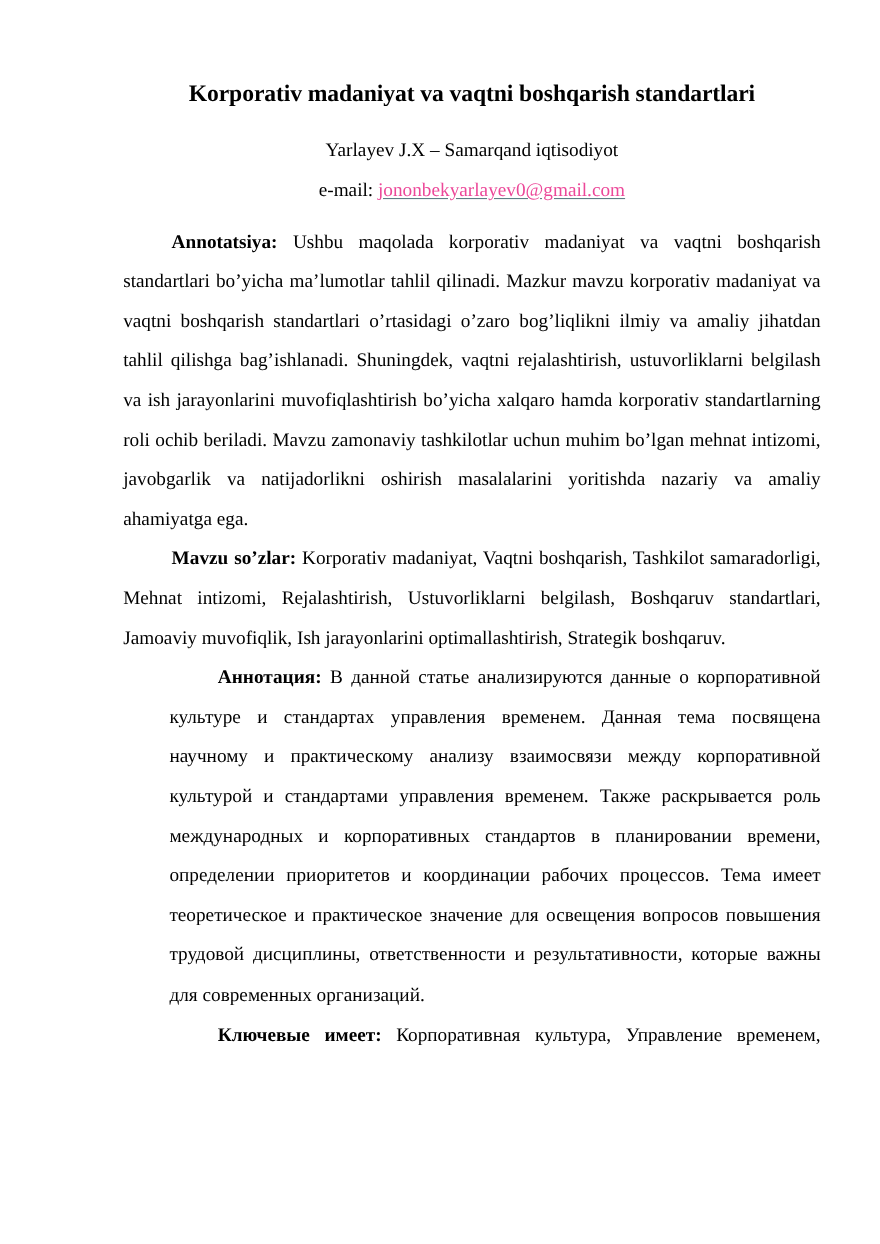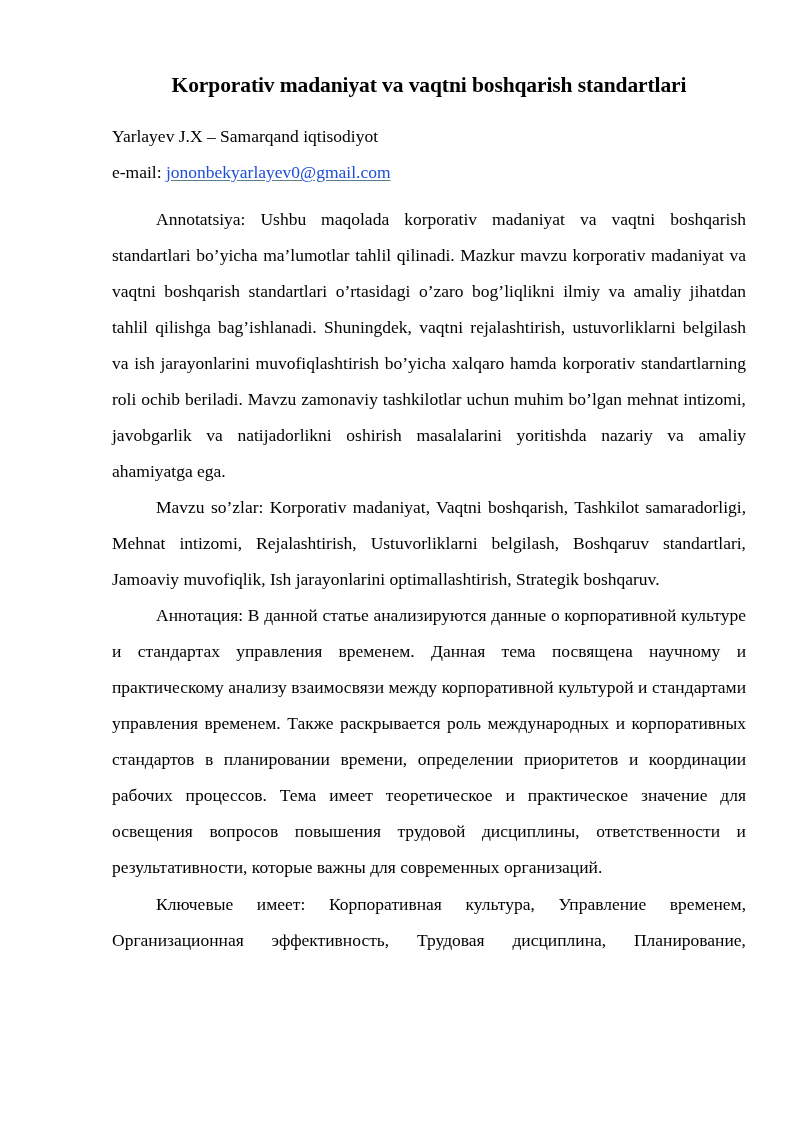--- a/index.html
+++ b/index.html
@@ -37,21 +37,21 @@
     font-weight: bold;
     text-align: center;
     line-height: 1.25;
     margin: 0;
     padding-top: 72px;
     letter-spacing: -0.1px;
   }
 
   .byline-block {
     margin-top: 20px;
-    text-align: left;
+    text-align: center;
     font-size: 17.5px;
     line-height: 2.05;
   }
 
   .byline-line {
     display: block;
     white-space: nowrap;
   }
 
   .email-label {
@@ -77,38 +77,39 @@
   .para + .para {
     margin-top: 0px;
   }
 
   .para-uz-abstract { margin-top: 10px; }
   .para-uz-keywords { margin-top: 0px; }
   .para-ru-abstract { margin-top: 0px; }
   .para-ru-keywords { margin-top: 0px; }
 
   .lead {
-    font-weight: normal;
+    font-weight: bold;
   }
 
   .cyr {
     font-family: "Liberation Serif", "DejaVu Serif", serif;
+    margin-left: 42px;
   }
 </style>
 </head>
 <body>
 
 <div class="page">
   <div class="content">
 
     <h1 class="doc-title">Korporativ madaniyat va vaqtni boshqarish standartlari</h1>
 
     <div class="byline-block">
       <span class="byline-line">Yarlayev J.X – Samarqand iqtisodiyot</span>
-      <span class="byline-line"><span class="email-label">e-mail: </span><span class="email-link" style="color: #1d4ed8; text-decoration-color: rgb(95, 127, 134);">jononbekyarlayev0@gmail.com</span></span>
+      <span class="byline-line"><span class="email-label">e-mail: </span><span class="email-link" style="color: #ec4899; text-decoration-color: rgb(95, 127, 134);">jononbekyarlayev0@gmail.com</span></span>
     </div>
 
     <p class="para para-uz-abstract"><span class="lead">Annotatsiya:</span><span> Ushbu maqolada korporativ madaniyat va vaqtni boshqarish standartlari bo’yicha ma’lumotlar tahlil qilinadi. Mazkur mavzu korporativ madaniyat va vaqtni boshqarish standartlari o’rtasidagi o’zaro bog’liqlikni ilmiy va amaliy jihatdan tahlil qilishga bag’ishlanadi. Shuningdek, vaqtni rejalashtirish, ustuvorliklarni belgilash va ish jarayonlarini muvofiqlashtirish bo’yicha xalqaro hamda korporativ standartlarning roli ochib beriladi. Mavzu zamonaviy tashkilotlar uchun muhim bo’lgan mehnat intizomi, javobgarlik va natijadorlikni oshirish masalalarini yoritishda nazariy va amaliy ahamiyatga ega.</span></p>
 
     <p class="para para-uz-keywords"><span class="lead">Mavzu so’zlar:</span><span> Korporativ madaniyat, Vaqtni boshqarish, Tashkilot samaradorligi, Mehnat intizomi, Rejalashtirish, Ustuvorliklarni belgilash, Boshqaruv standartlari, Jamoaviy muvofiqlik, Ish jarayonlarini optimallashtirish, Strategik boshqaruv.</span></p>
 
     <p class="para para-ru-abstract cyr"><span class="lead">Аннотация:</span><span> В данной статье анализируются данные о корпоративной культуре и стандартах управления временем. Данная тема посвящена научному и практическому анализу взаимосвязи между корпоративной культурой и стандартами управления временем. Также раскрывается роль международных и корпоративных стандартов в планировании времени, определении приоритетов и координации рабочих процессов. Тема имеет теоретическое и практическое значение для освещения вопросов повышения трудовой дисциплины, ответственности и результативности, которые важны для современных организаций.</span></p>
 
     <p class="para para-ru-keywords cyr"><span class="lead">Ключевые имеет:</span><span> Корпоративная культура, Управление временем, Организационная эффективность, Трудовая дисциплина, Планирование, Установление приоритетов, Стандарты управления, Командная координация, Оптимизация рабочих процессов, Стратегическое управление.</span></p>
 

